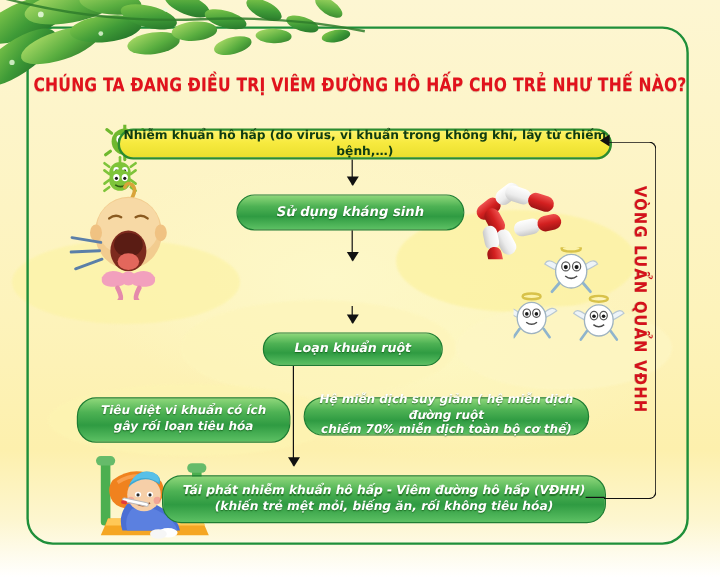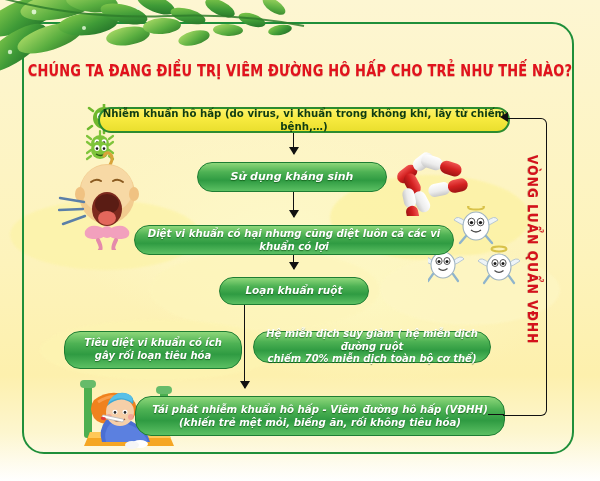--- a/index.html
+++ b/index.html
@@ -327,23 +327,20 @@
       <ellipse cx="56" cy="69" rx="7" ry="4" fill="#f6f6f6"></ellipse>
     </g>
   </svg>
 
   <div class="box yellow" id="box1">
     <span>Nhiễm khuẩn hô hấp (do virus, vi khuẩn trong không khí, lây từ chiếm bệnh,…)</span>
   </div>
   <div class="box green" id="box2">
     <span>Sử dụng kháng sinh</span>
   </div>
-  <div class="box green" id="box3">
-    <span>Diệt vi khuẩn có hại nhưng cũng diệt luôn cả các vi khuẩn có lợi</span>
-  </div>
   <div class="box green" id="box5">
     <span>
       <span>Tiêu diệt vi khuẩn có ích</span><br>
       <span>gây rối loạn tiêu hóa</span>
     </span>
   </div>
   <div class="box green" id="box4">
     <span>Loạn khuẩn ruột</span>
   </div>
   <div class="box green" id="box6">

